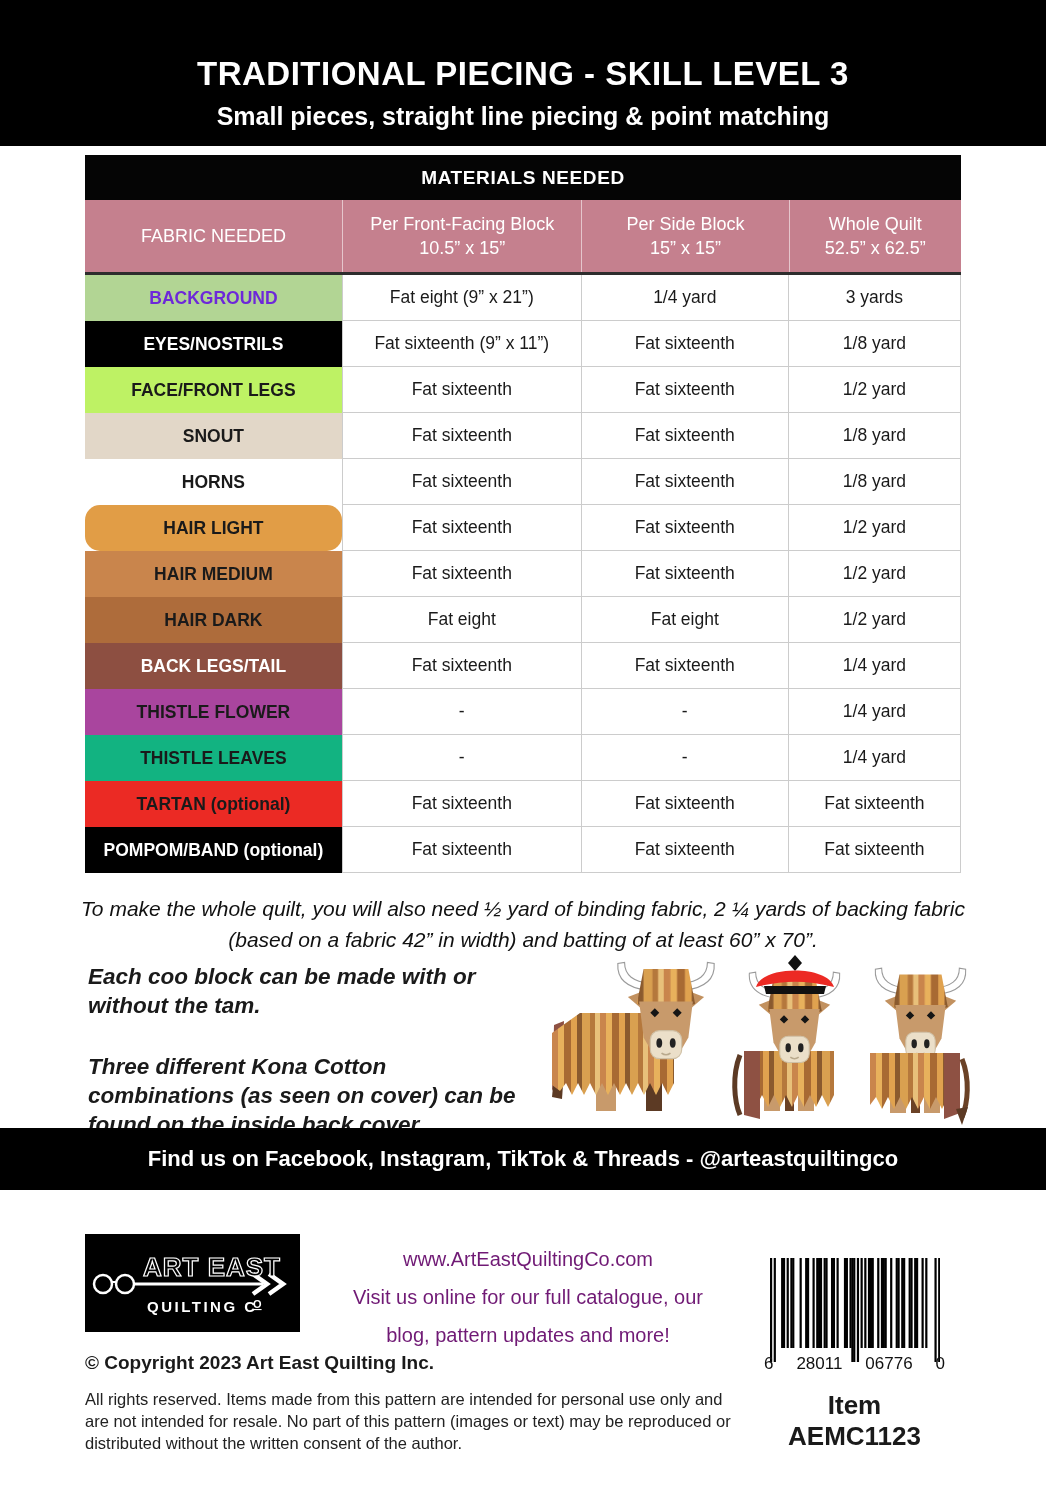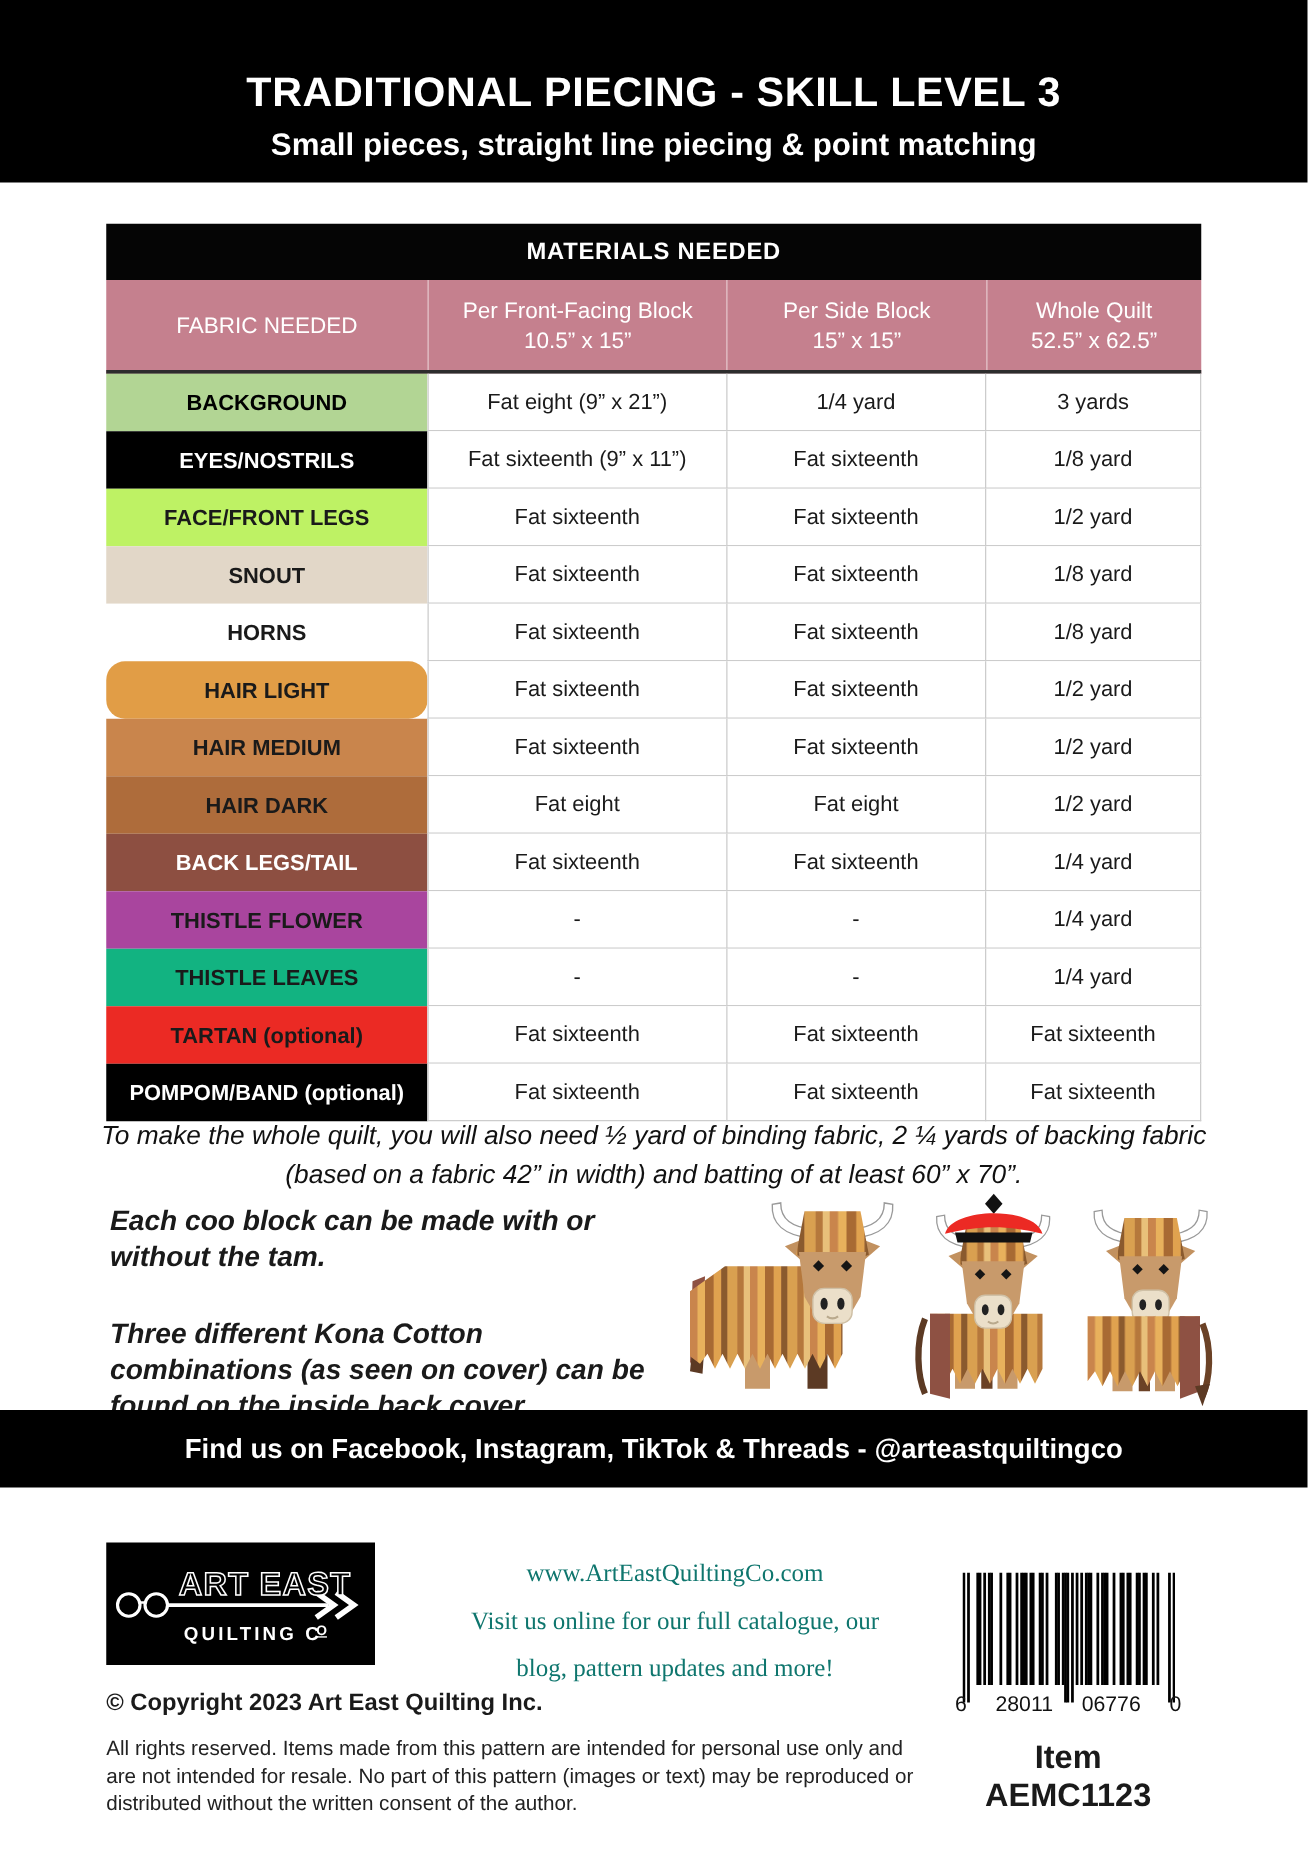--- a/index.html
+++ b/index.html
@@ -5,21 +5,21 @@
   html,body{margin:0;padding:0;}
   body{
     width:1046px;height:1500px;position:relative;background:#ffffff;
     font-family:"Liberation Sans", sans-serif;color:#1a1a1a;overflow:hidden;
   }
   
   .top-band{position:absolute;left:0;top:0;width:1046px;height:146px;background:#000;color:#fff;text-align:center;}
   .top-title{padding-top:55px;font-size:33px;font-weight:bold;letter-spacing:.5px;}
   .top-subtitle{margin-top:9px;font-size:25px;font-weight:600;}
   
-  .table-wrap{position:absolute;left:85px;top:179px;width:876px;}
+  .table-wrap{position:absolute;left:85px;top:155px;width:876px;}
   .tbl-title{height:45px;background:#050505;color:#fff;display:flex;align-items:center;justify-content:center;
     font-size:19px;font-weight:bold;letter-spacing:.6px;}
   .tbl-header{display:flex;background:#C5808E;color:#fff;height:72px;border-bottom:3px solid #2d2d2d;}
   .hdr-cell{display:flex;flex-direction:column;justify-content:center;text-align:center;font-size:18px;line-height:24px;}
   .hdr-cell + .hdr-cell{border-left:1px solid rgba(255,255,255,.55);}
   .c1{width:258px;} .c2{width:239px;} .c3{width:207px;} .c4{width:172px;}
   .tbl-row{display:flex;height:46px;}
   .label-cell{width:258px;display:flex;align-items:center;justify-content:center;
     font-size:17.5px;font-weight:bold;text-align:center;}
   .val-cell{display:flex;align-items:center;justify-content:center;font-size:17.5px;background:#fff;
@@ -36,21 +36,21 @@
   .cows{position:absolute;left:538px;top:951px;width:472px;height:176px;}
   .caption-side{position:absolute;left:523px;top:1126px;width:190px;text-align:center;
     font-weight:bold;font-style:italic;font-size:21px;letter-spacing:.5px;}
   .caption-front{position:absolute;left:700px;top:1126px;width:310px;text-align:center;
     font-weight:bold;font-style:italic;font-size:21px;letter-spacing:.5px;}
   
   .banner{position:absolute;left:0;top:1128px;width:1046px;height:62px;background:#000;color:#fff;
     display:flex;align-items:center;justify-content:center;font-size:22px;font-weight:bold;}
   
   .logo-box{position:absolute;left:85px;top:1234px;width:215px;height:98px;background:#000;}
-  .web-block{position:absolute;left:310px;top:1240px;width:460px;text-align:center;font-size:20px;line-height:38px;color:#0f766e;font-family:Liberation Serif, serif;}
+  .web-block{position:absolute;left:298px;top:1240px;width:460px;text-align:center;font-size:20px;line-height:38px;color:#701a75;}
   .copyright{position:absolute;left:85px;top:1352px;font-size:19px;font-weight:bold;}
   .legal{position:absolute;left:85px;top:1388px;width:655px;font-size:16.5px;line-height:22px;color:#222;}
   .barcode-wrap{position:absolute;left:762px;top:1258px;width:185px;}
   .bars{display:block;margin:0 auto;}
   .bar-digits{display:flex;justify-content:space-between;font-size:17px;margin-top:-12px;padding:0 2px;color:#111;}
   .item-no{margin-top:16px;text-align:center;font-size:26px;font-weight:bold;}
 </style>
 </head>
 <body>
 
@@ -73,21 +73,21 @@
       <span>Per Side Block</span>
       <span>15” x 15”</span>
     </div>
     <div class="hdr-cell c4">
       <span>Whole Quilt</span>
       <span>52.5” x 62.5”</span>
     </div>
   </div>
   <div>
   <div class="tbl-row">
-    <div class="label-cell" style="background: rgb(178, 213, 148); color: #000000;">BACKGROUND</div>
+    <div class="label-cell" style="background: rgb(178, 213, 148); color: #6d28d9;">BACKGROUND</div>
     <div class="val-cell c2">Fat eight (9” x 21”)</div>
     <div class="val-cell c3">1/4 yard</div>
     <div class="val-cell c4 last">3 yards</div>
   </div>
 
   <div class="tbl-row">
     <div class="label-cell" style="background: rgb(0, 0, 0); color: rgb(255, 255, 255);">EYES/NOSTRILS</div>
     <div class="val-cell c2">Fat sixteenth (9” x 11”)</div>
     <div class="val-cell c3">Fat sixteenth</div>
     <div class="val-cell c4 last">1/8 yard</div>

